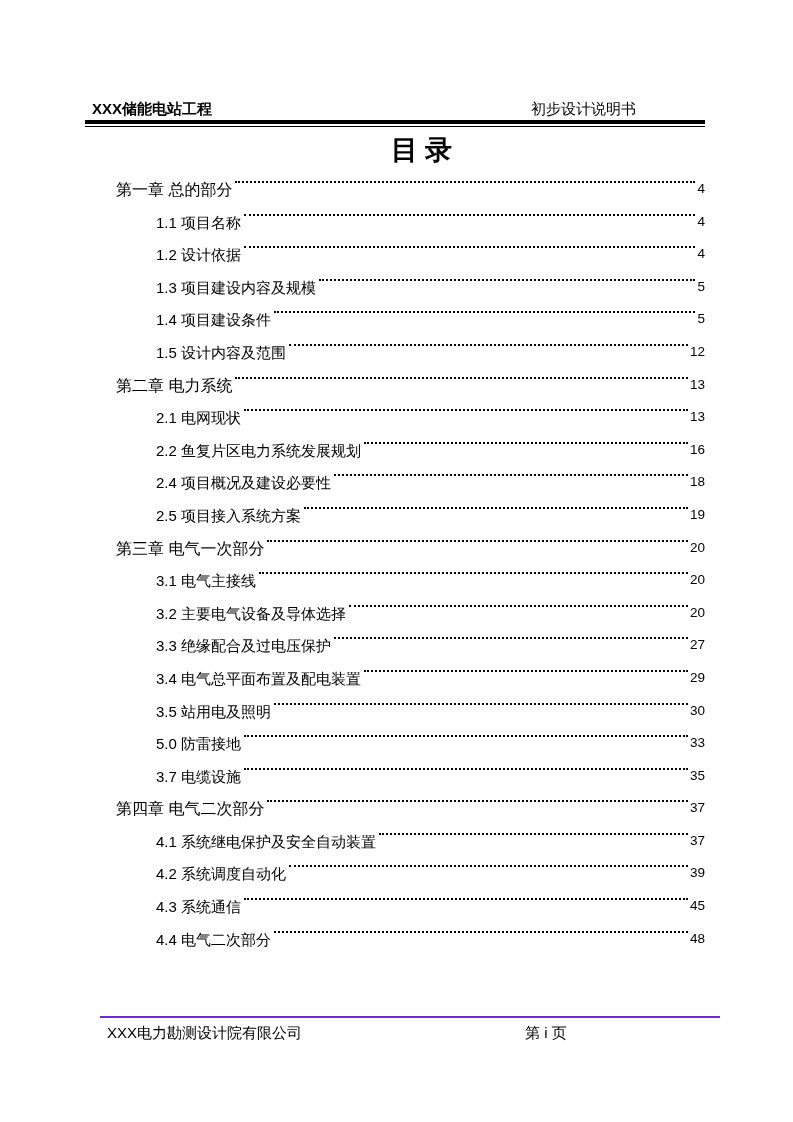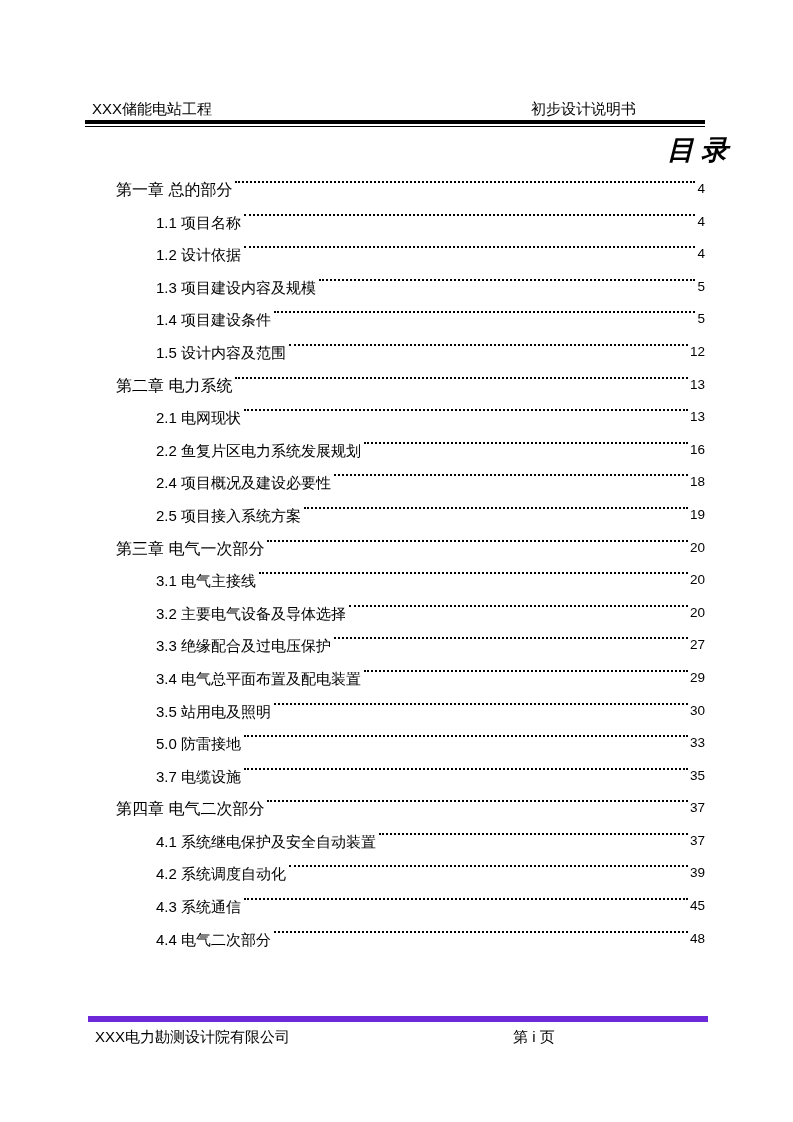--- a/index.html
+++ b/index.html
@@ -32,45 +32,45 @@
     position: relative;
     height: 24px;
     font-size: 15px;
     line-height: 22px;
   }
   .header-left {
     position: absolute;
     left: 7px;
     bottom: 0;
     white-space: nowrap;
+    font-weight: bold;
   }
   .header-right {
     position: absolute;
     left: 410px;
     bottom: 0;
     white-space: nowrap;
     margin-left: 36px;
   }
   .header-rule {
     border-top: 4px solid #000;
     border-bottom: 1px solid #000;
     height: 2px;
   }
 
   
   .doc-title {
     position: absolute;
     left: 85px;
     top: 132px;
     width: 620px;
-    text-align: right;
+    text-align: center;
     font-size: 27px;
     font-weight: bold;
     letter-spacing: 7px;
-    font-style: italic;
   }
   .doc-title > span {
     position: relative;
     left: 30px;
   }
 
   
   .toc {
     position: absolute;
     left: 85px;
@@ -102,24 +102,24 @@
   }
   .page-num {
     font-size: 13.5px;
     line-height: 1.2;
     margin-bottom: 1px;
   }
 
   
   .footer {
     position: absolute;
-    left: 88px;
+    left: 100px;
     top: 1016px;
     width: 620px;
-    border-top: 6px solid #6d28d9;
+    border-top: 2px solid #6d28d9;
     height: 36px;
     text-align: right;
   }
   .footer-left {
     position: absolute;
     left: 7px;
     top: 6px;
     font-size: 15px;
     white-space: nowrap;
   }

